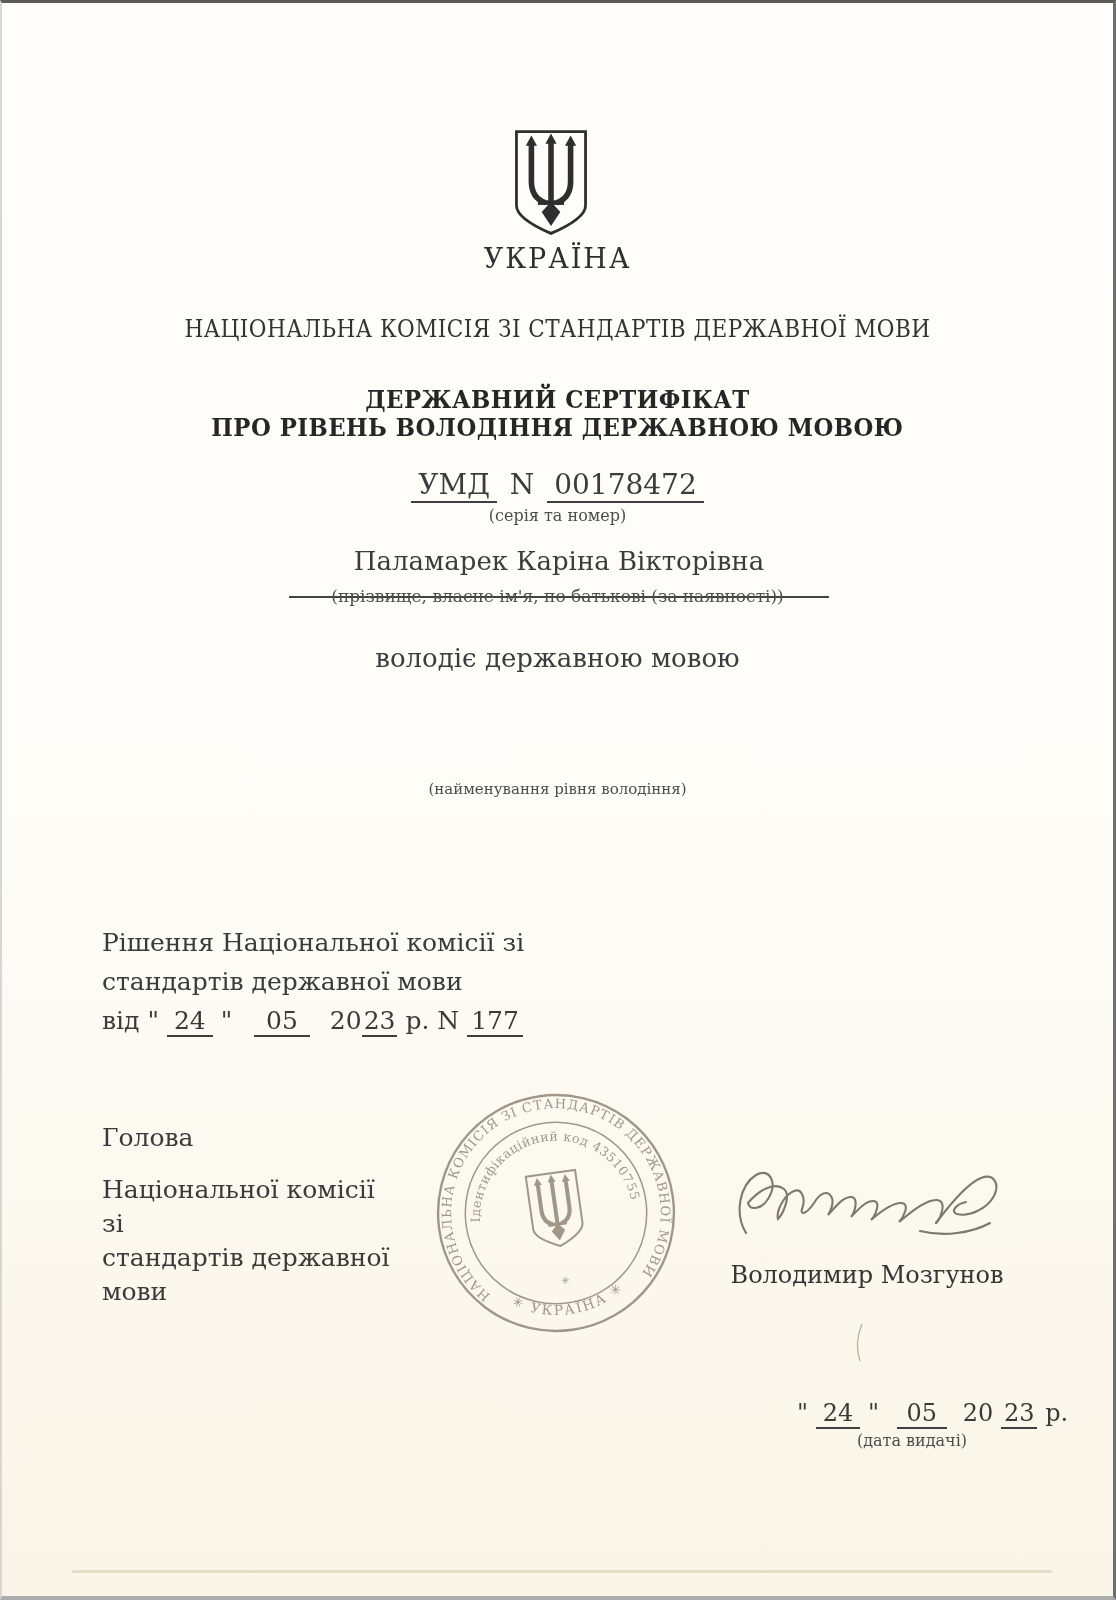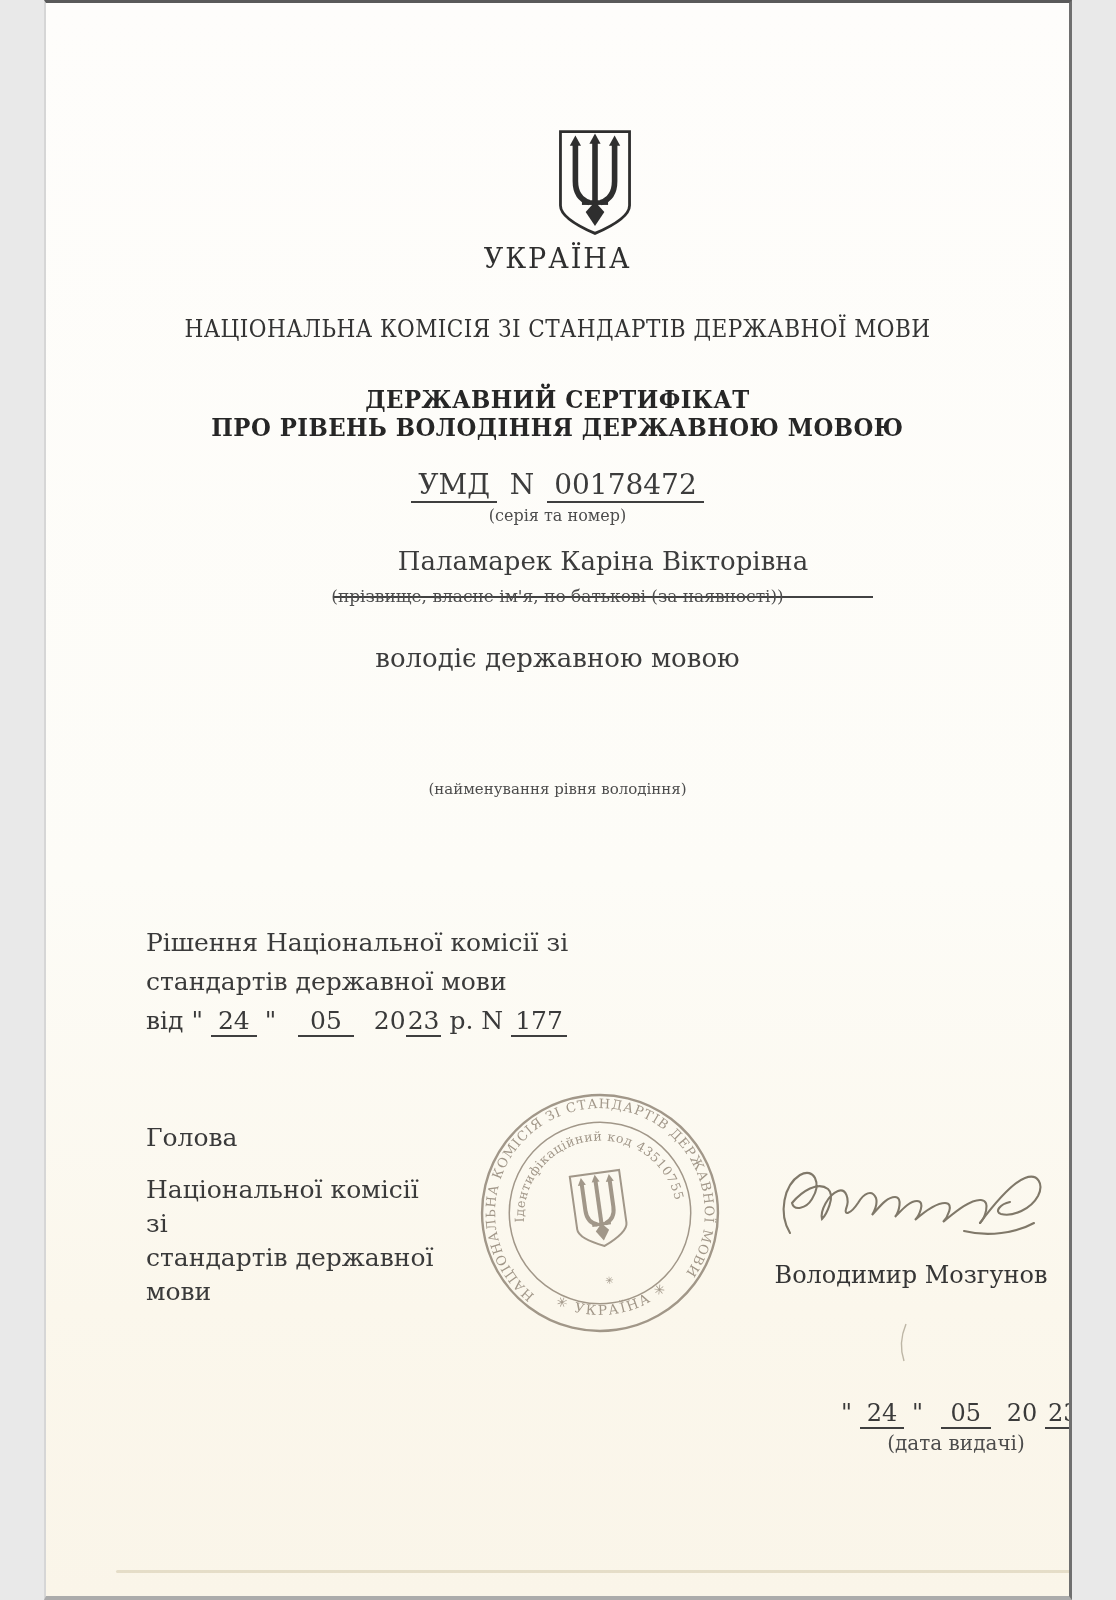--- a/index.html
+++ b/index.html
@@ -1,18 +1,18 @@
 <!DOCTYPE html>
 <html><head>
 <meta charset="utf-8">
 <style>
   html,body{margin:0;padding:0;background:#e9e9e9;}
   .page{
     position:relative;
-    width:1028px;height:1600px;
+    width:1116px;height:1600px;
     margin:0 auto;
     background:linear-gradient(180deg,#fefdfb 0%,#fdfcf7 55%,#fbf7ec 82%,#faf5e9 100%);
     border-top:3px solid #5a5a5a;
     border-right:3px solid #6f6f6f;
     border-left:2px solid #d6d6d6;
     border-bottom:4px solid #ababab;
     box-sizing:border-box;
     font-family:"DejaVu Serif","Liberation Serif",serif;
     color:#3c3c3c;
     overflow:hidden;
@@ -148,17 +148,17 @@
 
   <div class="abs datefrag" style="left:795px;top:1396px;white-space:nowrap;">
     <span>"</span>
     <span class="u">24</span>
     <span>"</span>
     <span class="u" style="margin-left:10px;padding:0 10px;">05</span>
     <span style="margin-left:8px;">20</span>
     <span class="u" style="padding:0 3px;">23</span>
     <span>р.</span>
   </div>
-  <div class="abs caption" style="left:820px;top:1428px;width:180px;text-align:center;font-size:20px;">(дата видачі)</div>
+  <div class="abs caption" style="left:820px;top:1428px;width:180px;text-align:center;font-size:16px;">(дата видачі)</div>
 
   <div class="faint-rule"></div>
 
 </div>
 
 </body></html>

